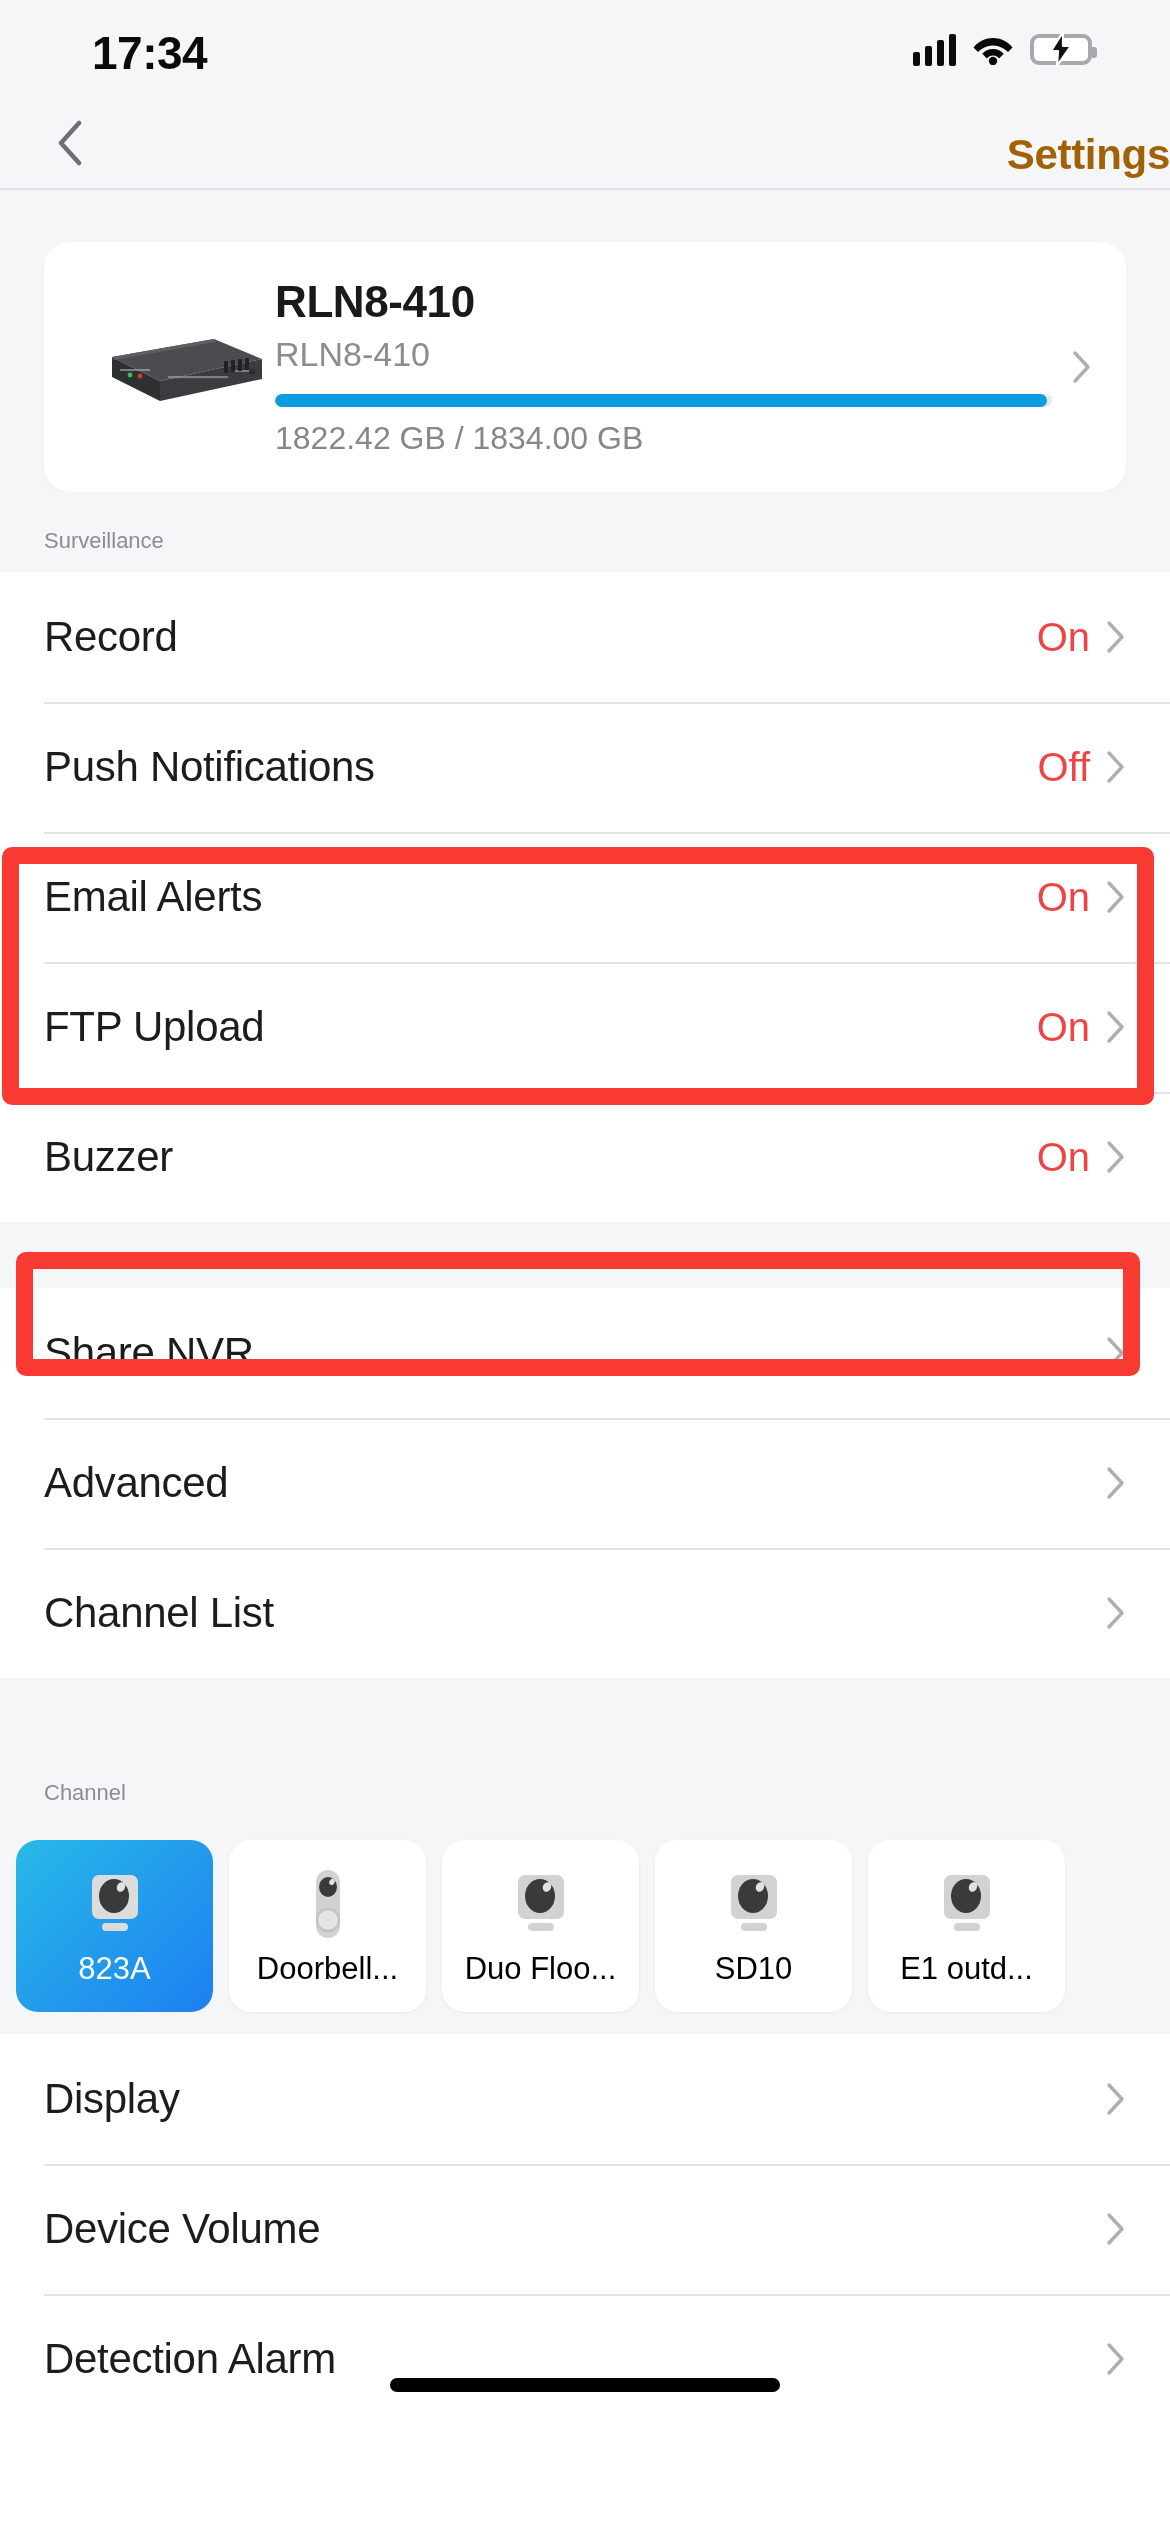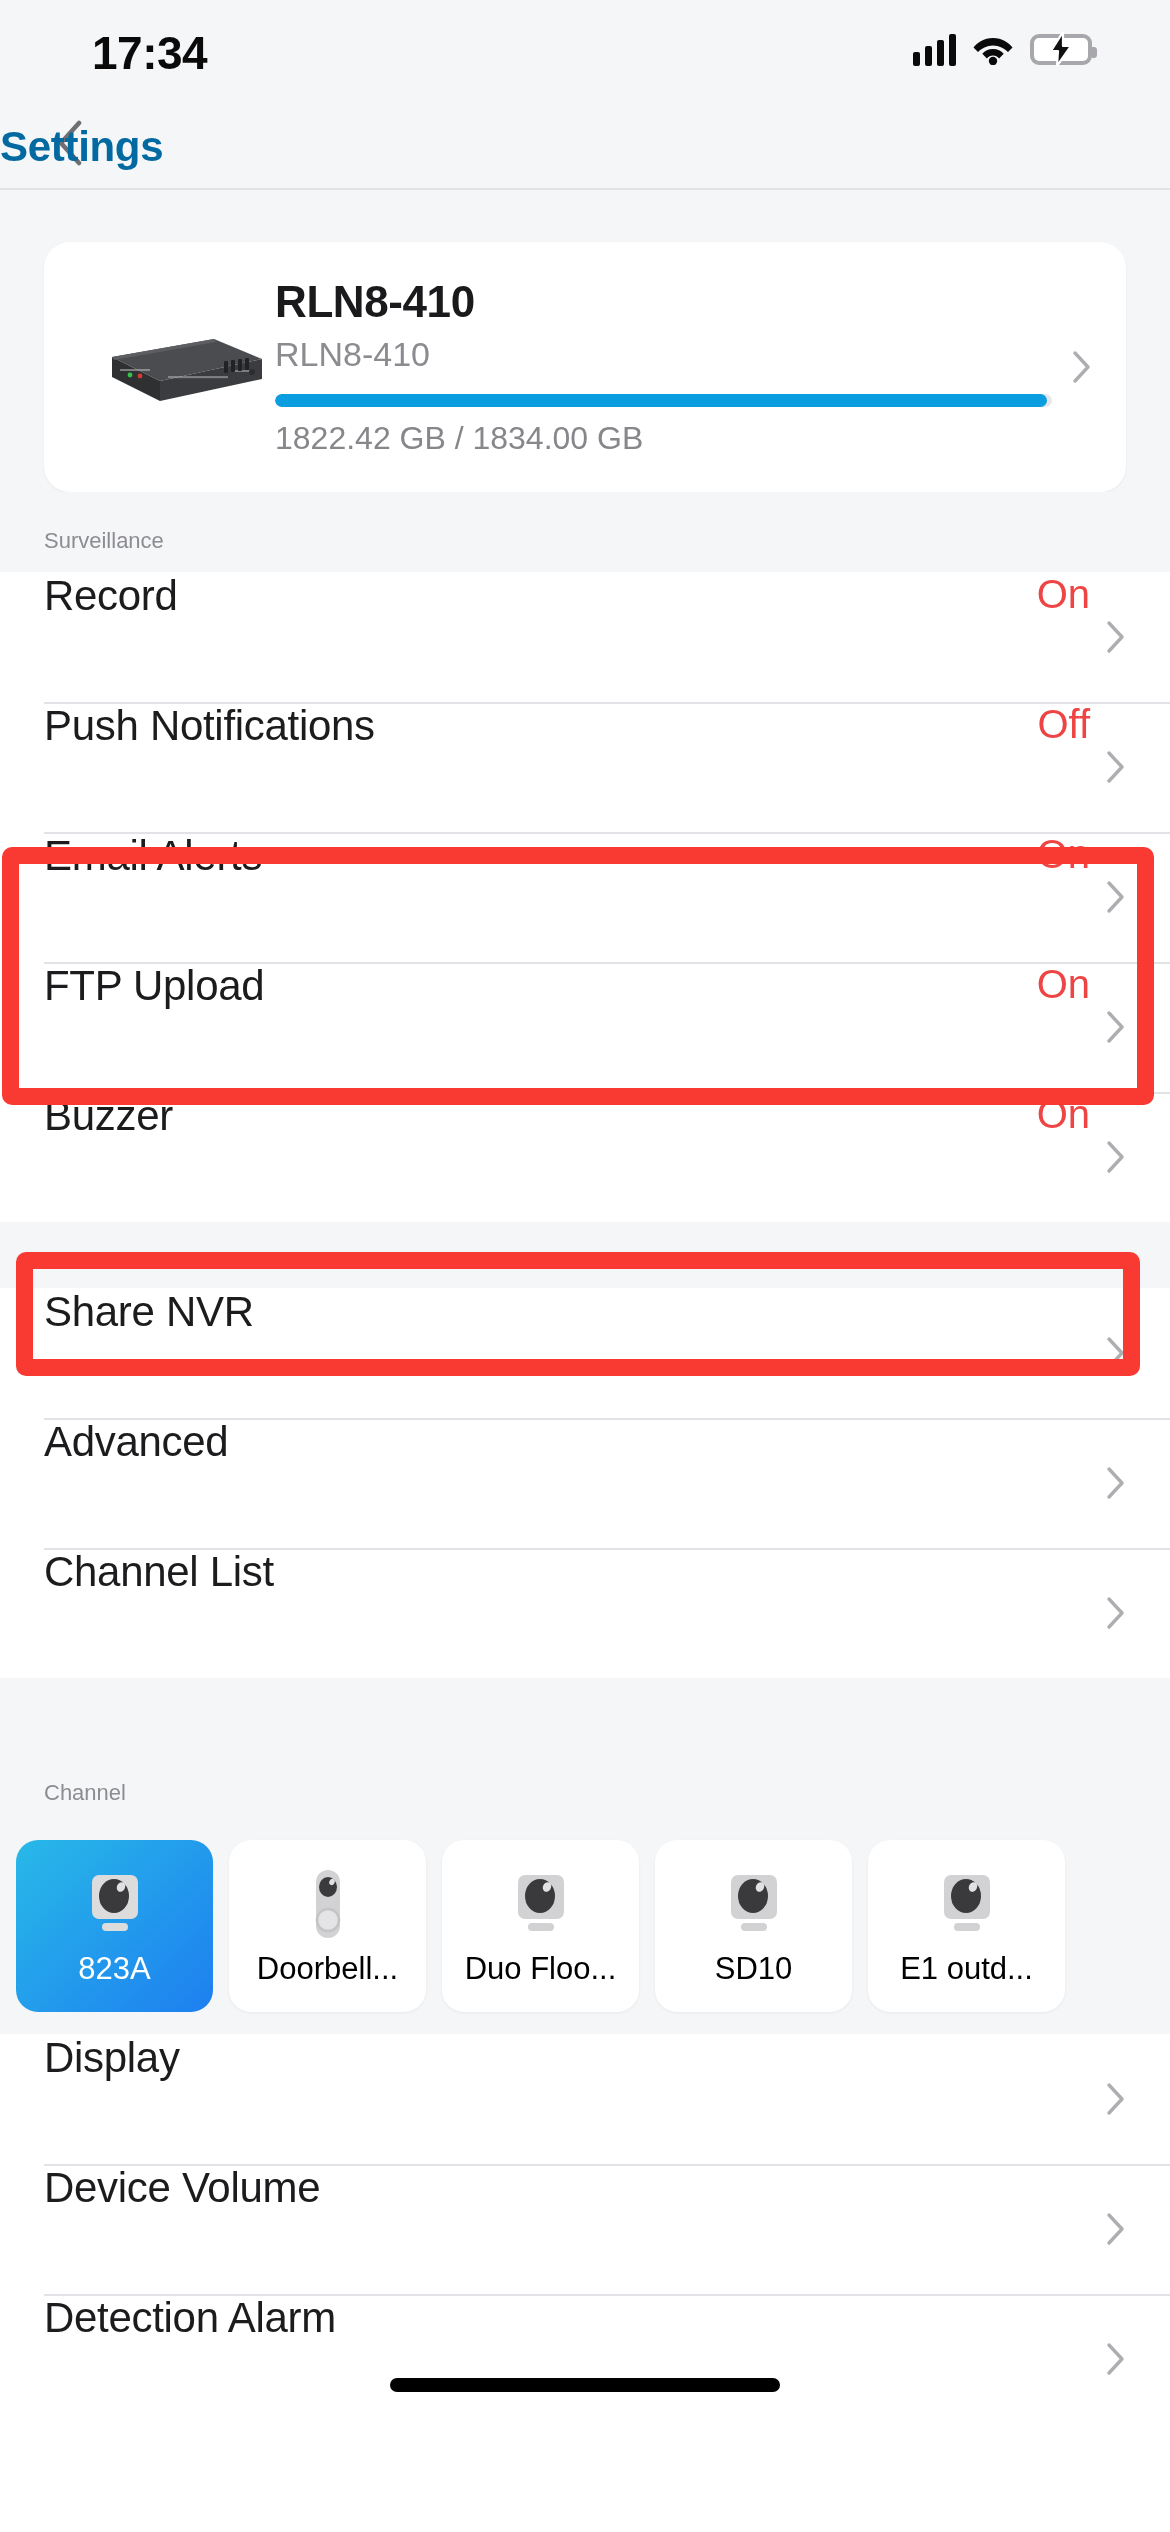--- a/index.html
+++ b/index.html
@@ -107,27 +107,27 @@
     top: 0;
     width: 92px;
     height: 94px;
     display: flex;
     align-items: center;
     justify-content: center;
   }
   .nav-back svg { width: 30px; height: 46px; }
   .nav-title {
     position: absolute;
-    left: 0; right: 0; top: 4px;
+    left: 0; right: 0; top: 12px;
     height: 94px;
     line-height: 94px;
-    text-align: left;
+    text-align: right;
     font-size: 42px;
     font-weight: 700;
-    color: #0369a1;
+    color: #a16207;
     letter-spacing: -0.3px;
   }
 
   
   .content { position: relative; background: #f5f6f8; margin-top: 12px; }
 
   
   .device-card-wrap { padding: 40px 44px 0 44px; }
   .device-card {
     display: flex;
@@ -196,20 +196,21 @@
   .section-gap {
     height: 66px;
     background: #f5f6f8;
   }
 
   
   .list-group { background: #ffffff; }
   .row {
     position: relative;
     display: flex;
+    align-items: center;
     height: 130px;
     padding: 0 44px;
     background: #ffffff;
   }
   .row + .row::before {
     content: "";
     position: absolute;
     left: 44px;
     right: 0;
     top: 0;

